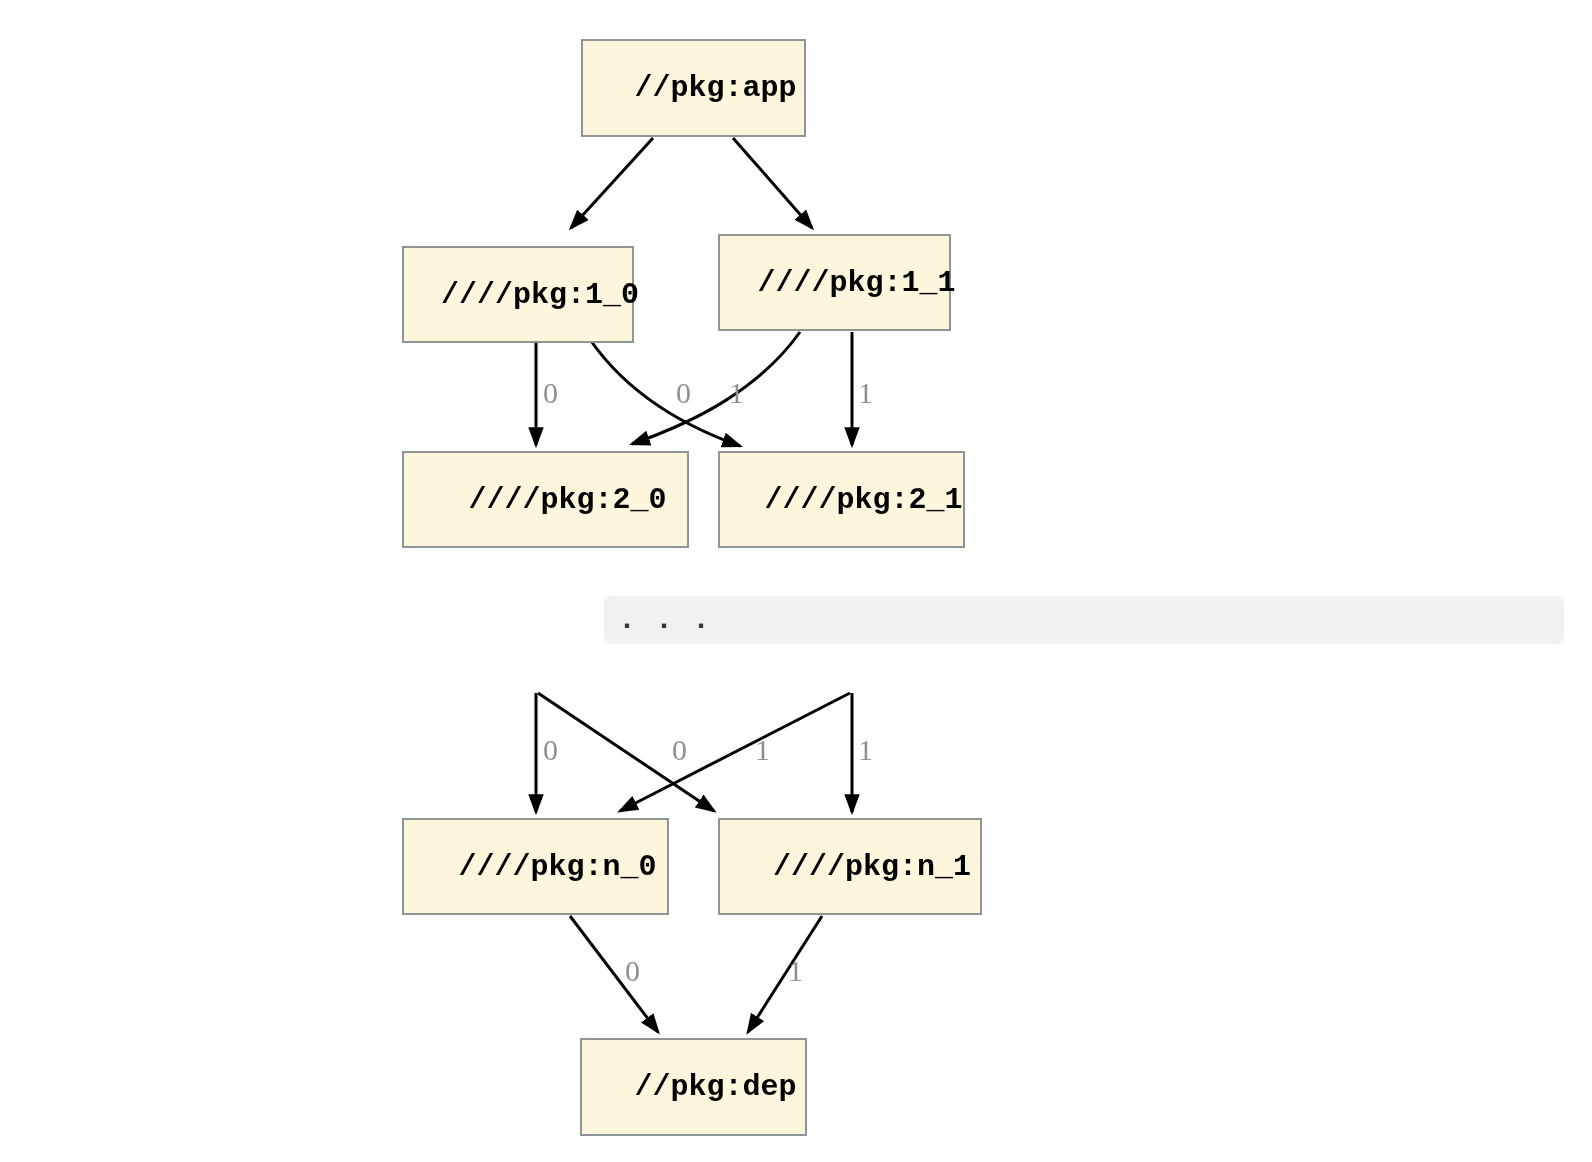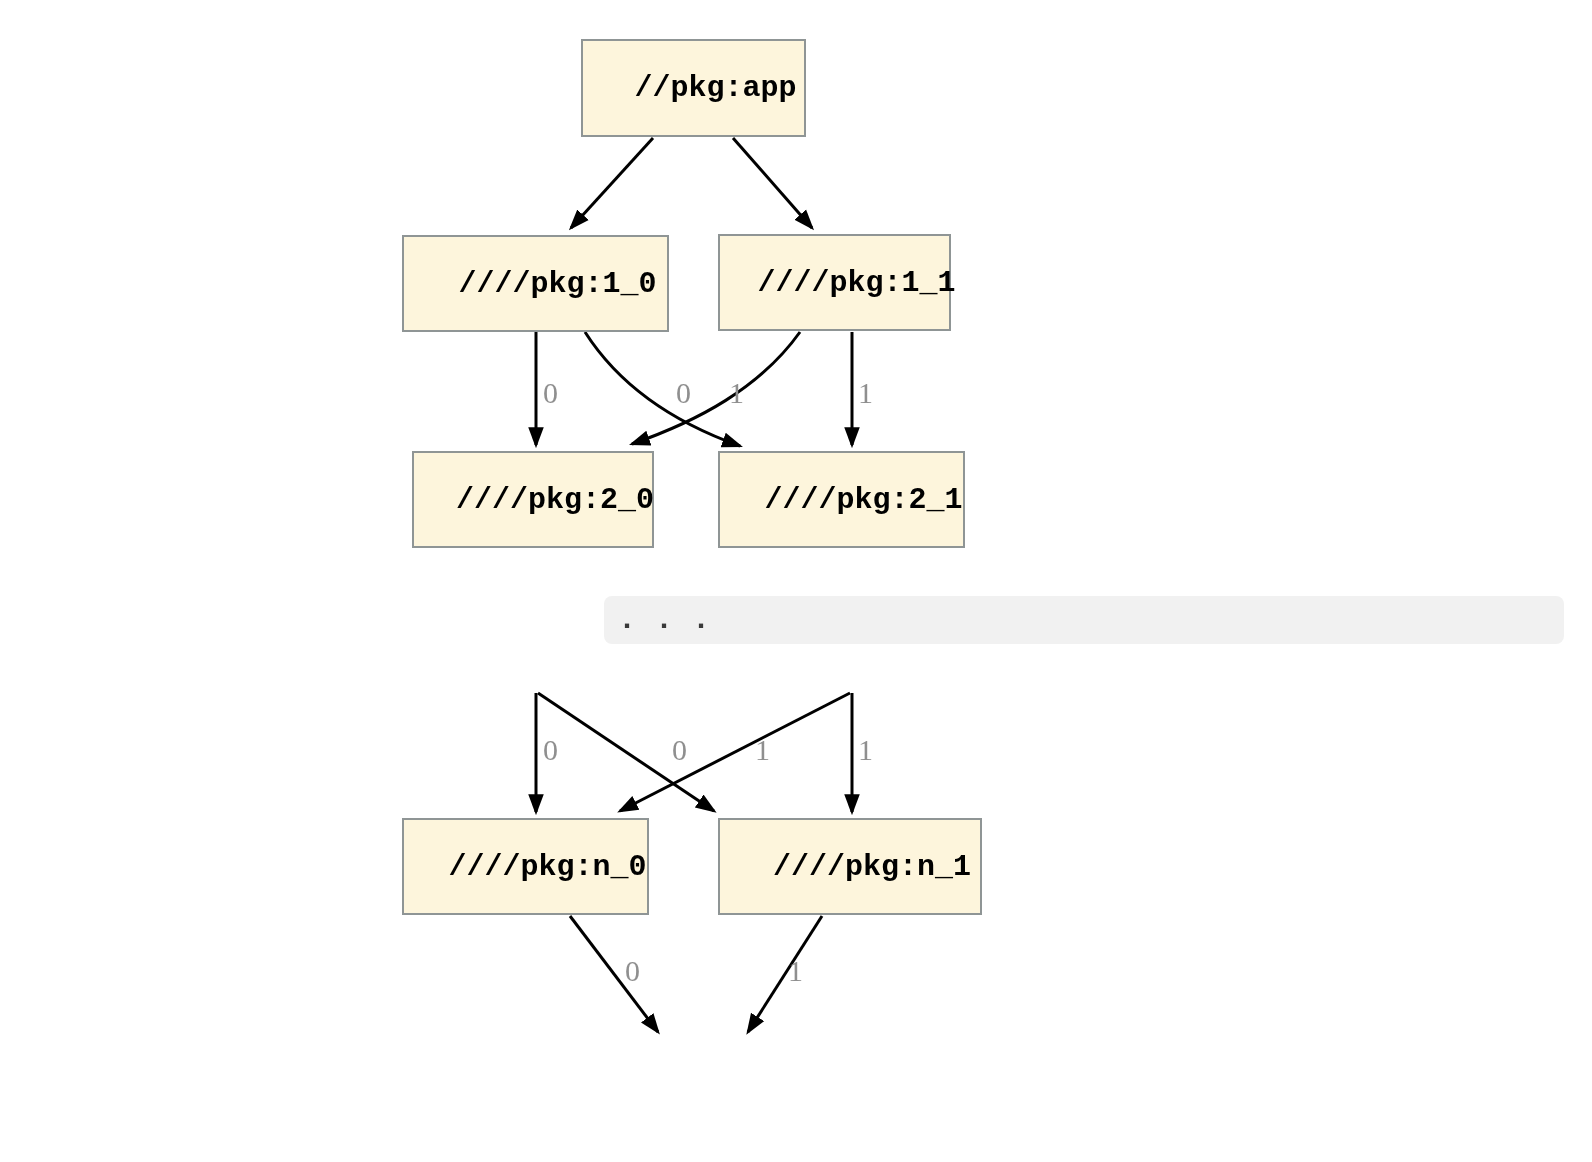--- a/index.html
+++ b/index.html
@@ -103,42 +103,45 @@
     <text class="elabel" x="858" y="760">1</text>
 
     <text class="elabel" x="625" y="981">0</text>
     <text class="elabel" x="788" y="981">1</text>
   </svg>
 
   <div class="node" style="left:581px; top:39px; width:225px; height:98px">
     <span>//pkg:app</span>
   </div>
 
-  <div class="node" style="left:402px; top:235px; width:267px; height:97px">
+  <div class="node" style="left:402px; top:246px; width:232px; height:97px">
     <span>////pkg:1_0</span>
   </div>
 
   <div class="node" style="left:718px; top:234px; width:233px; height:97px">
     <span>////pkg:1_1</span>
   </div>
 
-  <div class="node" style="left:412px; top:451px; width:242px; height:97px">
+  <div class="node" style="left:402px; top:451px; width:287px; height:97px">
     <span>////pkg:2_0</span>
   </div>
 
   <div class="node" style="left:718px; top:451px; width:247px; height:97px">
     <span>////pkg:2_1</span>
   </div>
 
   <div class="ellipsis-bar">
     <span>. . .</span>
   </div>
 
-  <div class="node" style="left:402px; top:818px; width:247px; height:97px">
+  <div class="node" style="left:402px; top:818px; width:267px; height:97px">
     <span>////pkg:n_0</span>
   </div>
 
   <div class="node" style="left:718px; top:818px; width:264px; height:97px">
     <span>////pkg:n_1</span>
   </div>
 
+  <div class="node" style="left:580px; top:1038px; width:227px; height:98px">
+    <span>//pkg:dep</span>
+  </div>
 
 </div>
 
 </body></html>

